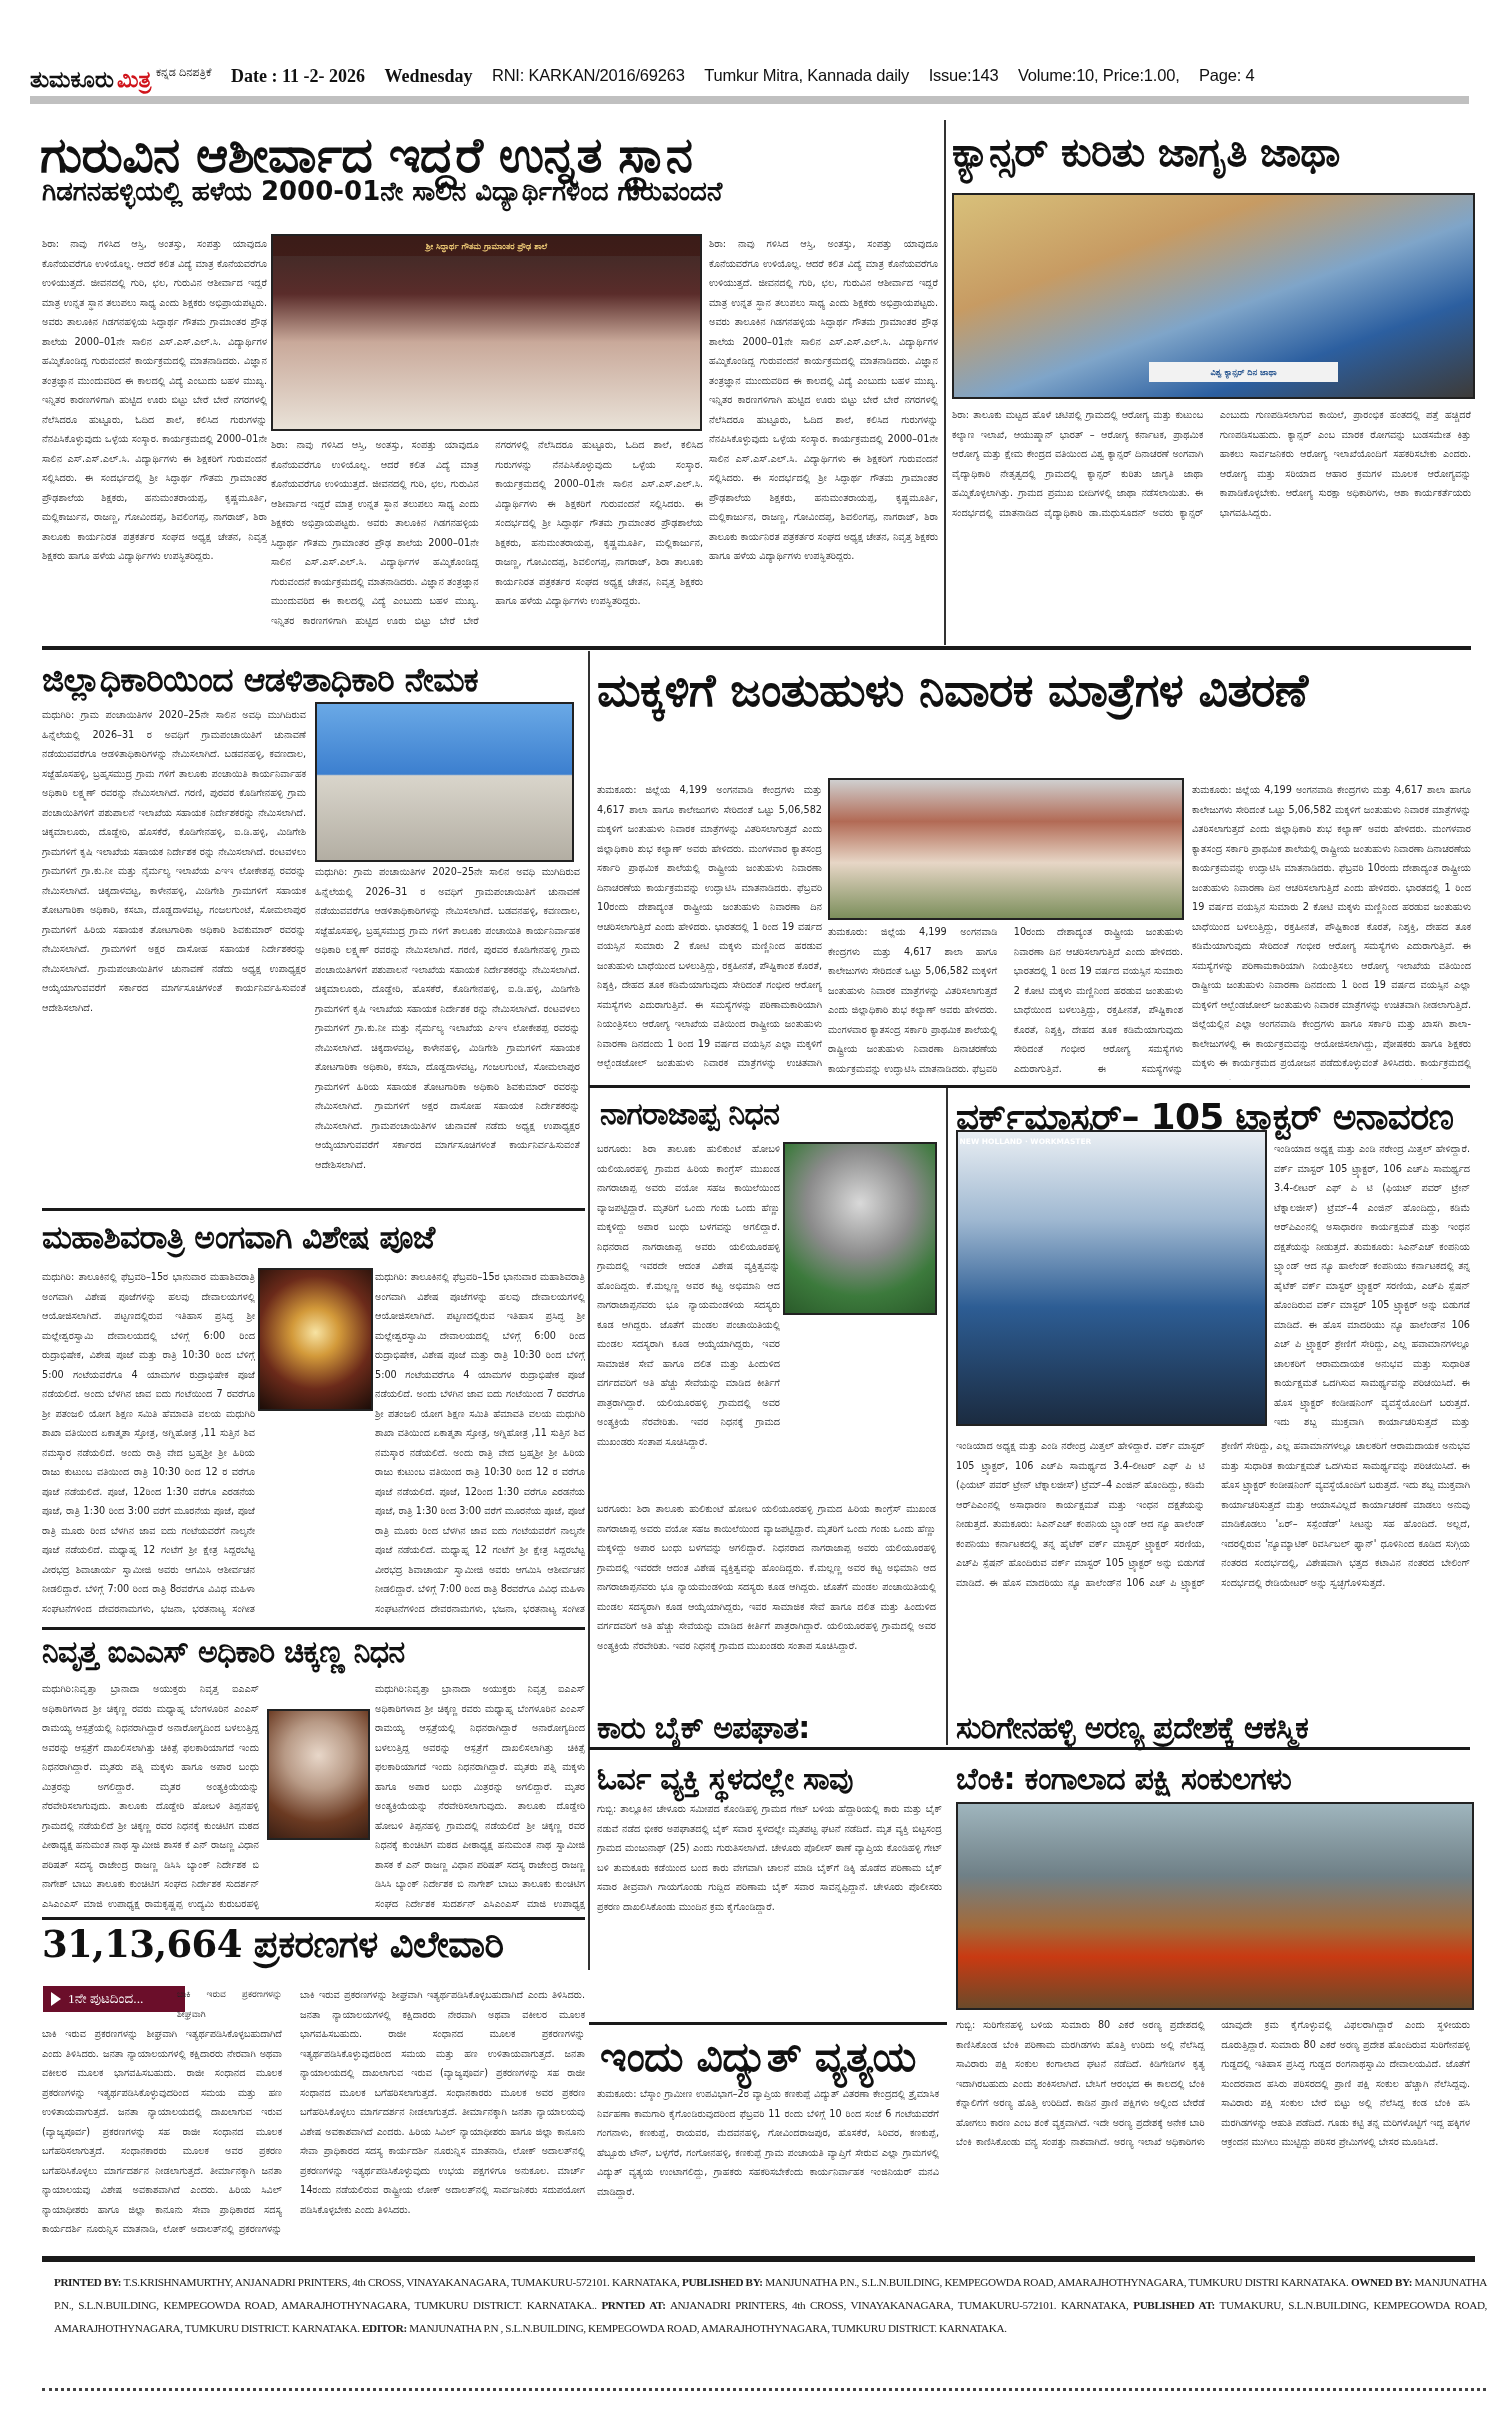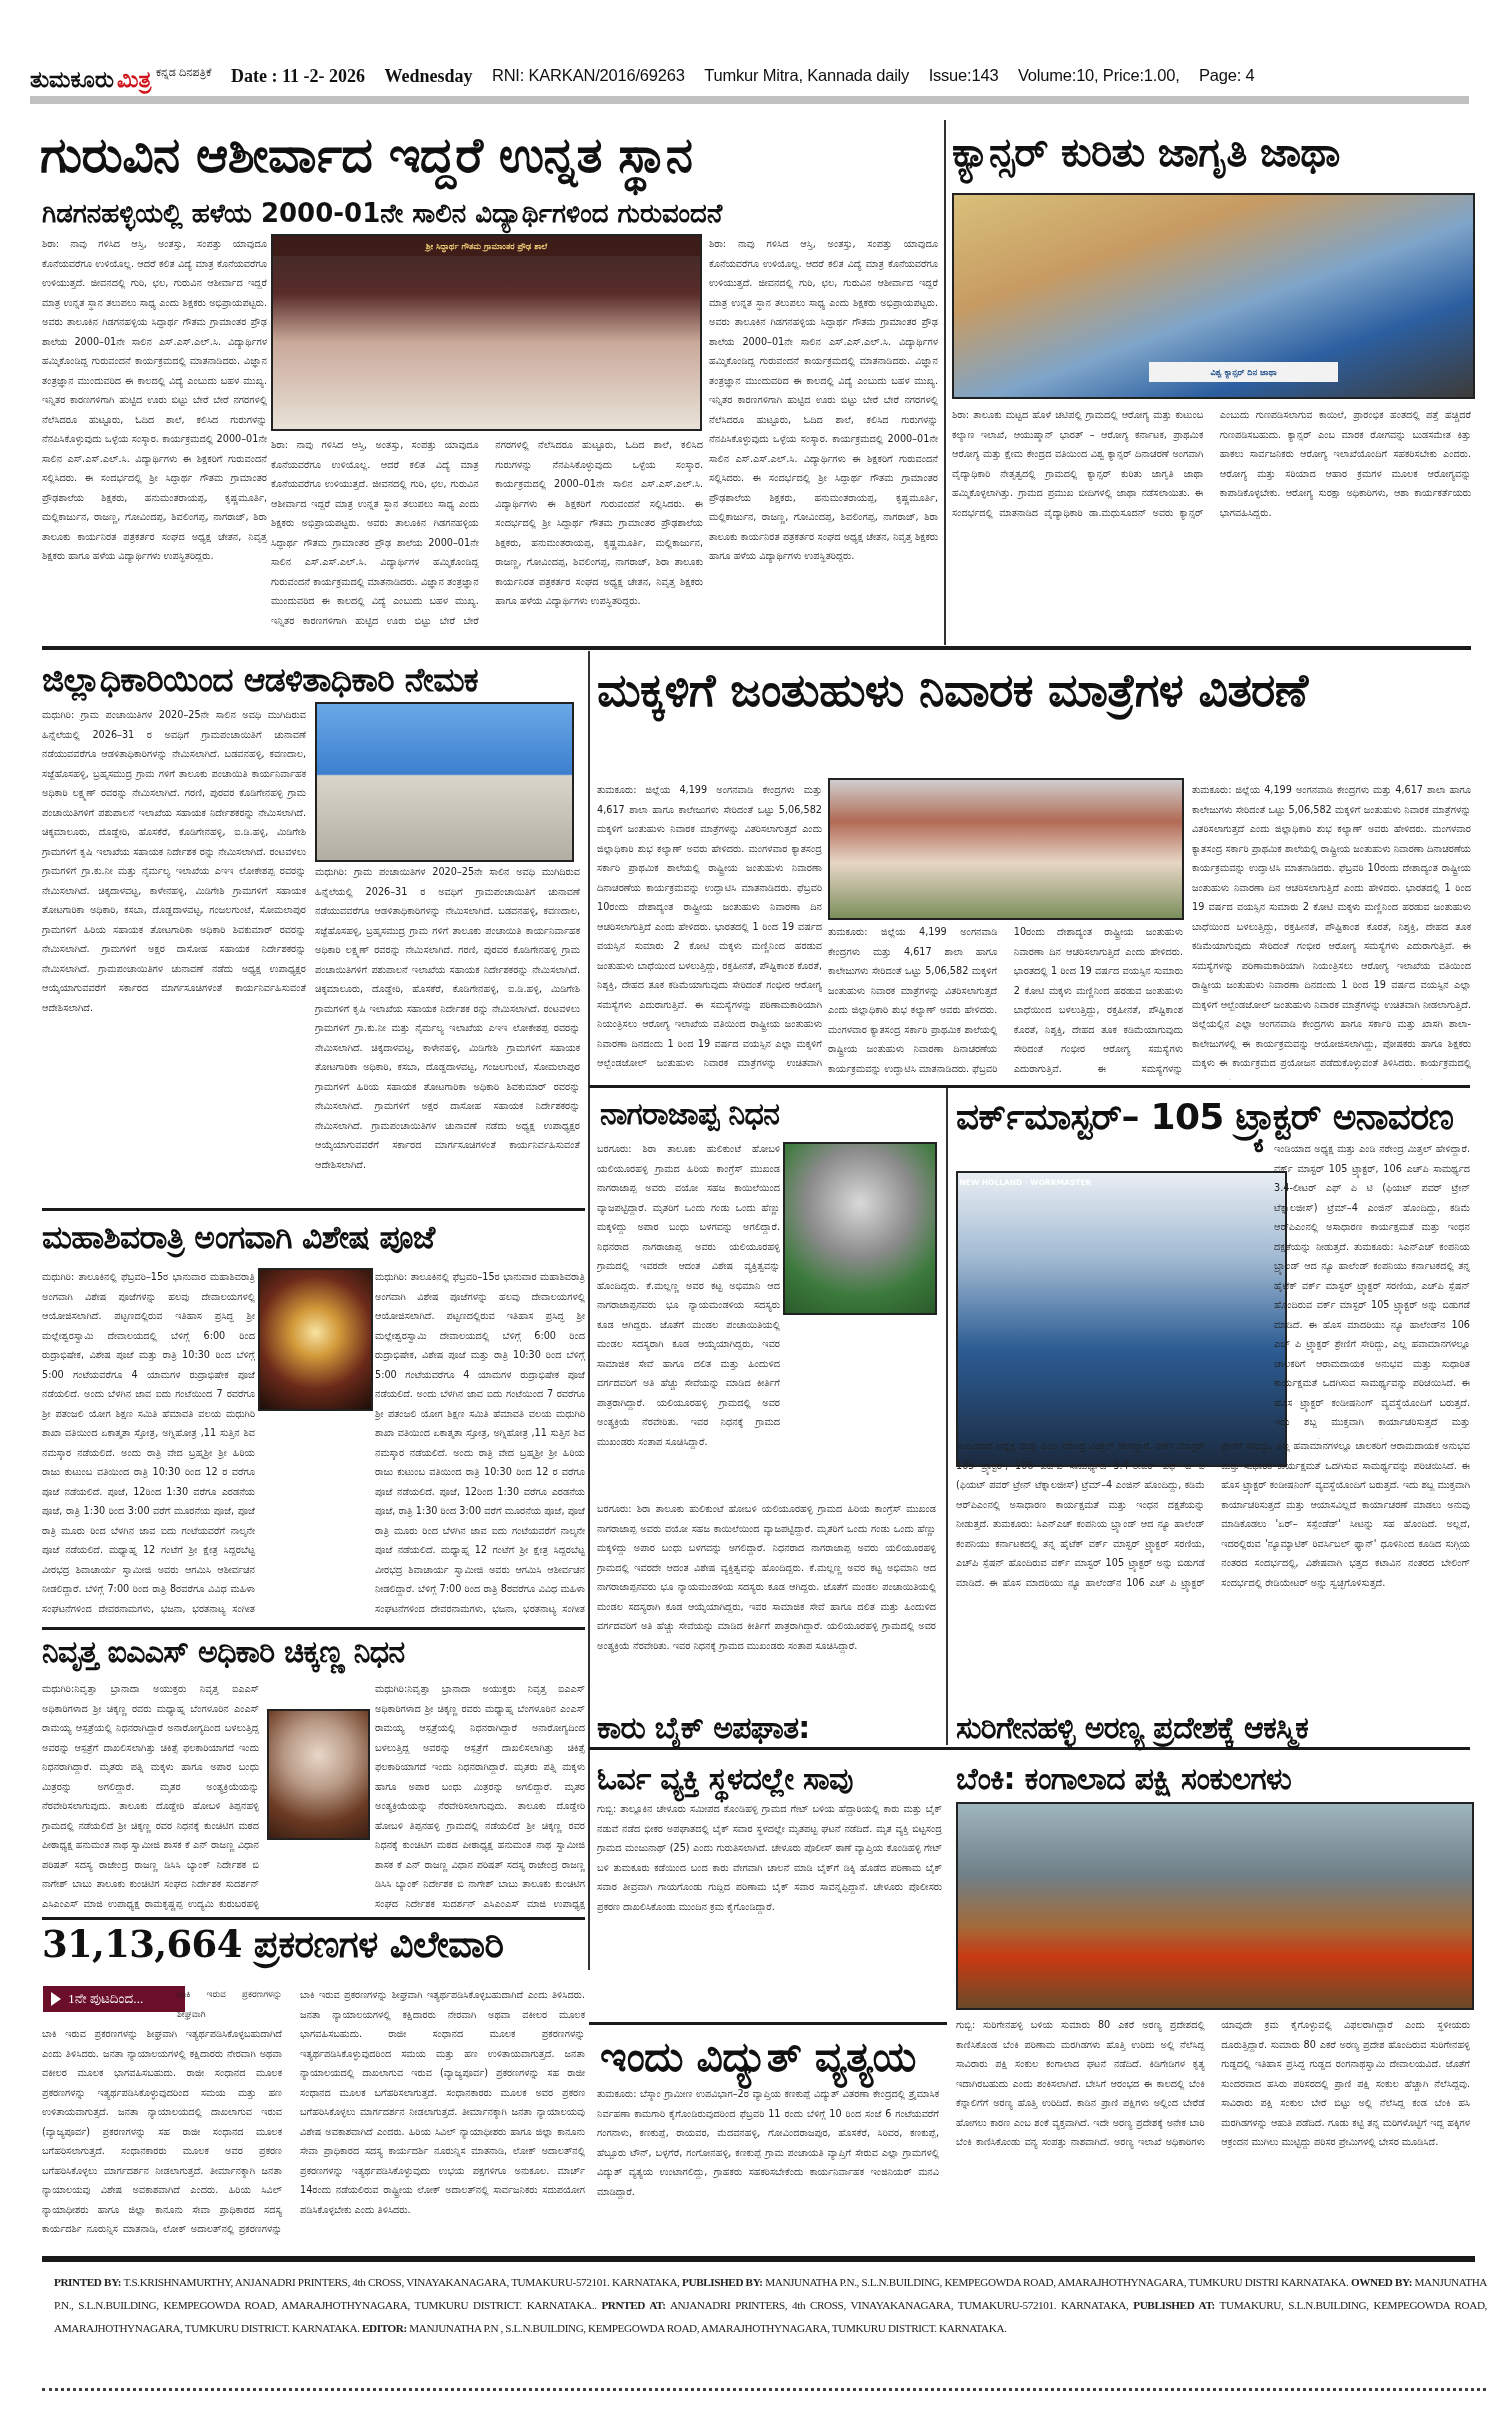--- a/index.html
+++ b/index.html
@@ -46,21 +46,21 @@
   <span class="mh-date" style="font-weight:bold">Wednesday</span>
   <span class="mh-item">RNI: KARKAN/2016/69263</span>
   <span class="mh-item">Tumkur Mitra, Kannada daily</span>
   <span class="mh-item">Issue:143</span>
   <span class="mh-item">Volume:10, Price:1.00,</span>
   <span class="mh-item">Page: 4</span>
 </div>
 <div class="abs mh-bar"></div>
 
 <div class="abs headline" style="left:40px;top:127px;font-size:49px;">ಗುರುವಿನ ಆಶೀರ್ವಾದ ಇದ್ದರೆ ಉನ್ನತ ಸ್ಥಾನ</div>
-<div class="abs sub" style="left:42px;top:198px;font-size:26px;">ಗಿಡಗನಹಳ್ಳಿಯಲ್ಲಿ ಹಳೆಯ 2000-01ನೇ ಸಾಲಿನ ವಿದ್ಯಾರ್ಥಿಗಳಿಂದ ಗುರುವಂದನೆ</div>
+<div class="abs sub" style="left:42px;top:176px;font-size:26px;">ಗಿಡಗನಹಳ್ಳಿಯಲ್ಲಿ ಹಳೆಯ 2000-01ನೇ ಸಾಲಿನ ವಿದ್ಯಾರ್ಥಿಗಳಿಂದ ಗುರುವಂದನೆ</div>
 <div class="abs body" style="left:42px;top:234px;width:225px;height:414px;">
   <span>ಶಿರಾ: ನಾವು ಗಳಿಸಿದ ಆಸ್ತಿ, ಅಂತಸ್ತು, ಸಂಪತ್ತು ಯಾವುದೂ ಕೊನೆಯವರೆಗೂ ಉಳಿಯೊಲ್ಲ. ಆದರೆ ಕಲಿತ ವಿದ್ಯೆ ಮಾತ್ರ ಕೊನೆಯವರೆಗೂ ಉಳಿಯುತ್ತದೆ. ಜೀವನದಲ್ಲಿ ಗುರಿ, ಛಲ, ಗುರುವಿನ ಆಶೀರ್ವಾದ ಇದ್ದರೆ ಮಾತ್ರ ಉನ್ನತ ಸ್ಥಾನ ತಲುಪಲು ಸಾಧ್ಯ ಎಂದು ಶಿಕ್ಷಕರು ಅಭಿಪ್ರಾಯಪಟ್ಟರು. ಅವರು ತಾಲೂಕಿನ ಗಿಡಗನಹಳ್ಳಿಯ ಸಿದ್ಧಾರ್ಥ ಗೌತಮ ಗ್ರಾಮಾಂತರ ಪ್ರೌಢ ಶಾಲೆಯ 2000–01ನೇ ಸಾಲಿನ ಎಸ್.ಎಸ್.ಎಲ್.ಸಿ. ವಿದ್ಯಾರ್ಥಿಗಳ ಹಮ್ಮಿಕೊಂಡಿದ್ದ ಗುರುವಂದನೆ ಕಾರ್ಯಕ್ರಮದಲ್ಲಿ ಮಾತನಾಡಿದರು. ವಿಜ್ಞಾನ ತಂತ್ರಜ್ಞಾನ ಮುಂದುವರಿದ ಈ ಕಾಲದಲ್ಲಿ ವಿದ್ಯೆ ಎಂಬುದು ಬಹಳ ಮುಖ್ಯ. ಇನ್ನಿತರ ಕಾರಣಗಳಿಗಾಗಿ ಹುಟ್ಟಿದ ಊರು ಬಿಟ್ಟು ಬೇರೆ ಬೇರೆ ನಗರಗಳಲ್ಲಿ ನೆಲೆಸಿದರೂ ಹುಟ್ಟೂರು, ಓದಿದ ಶಾಲೆ, ಕಲಿಸಿದ ಗುರುಗಳನ್ನು ನೆನಪಿಸಿಕೊಳ್ಳುವುದು ಒಳ್ಳೆಯ ಸಂಸ್ಕಾರ. ಕಾರ್ಯಕ್ರಮದಲ್ಲಿ 2000–01ನೇ ಸಾಲಿನ ಎಸ್.ಎಸ್.ಎಲ್.ಸಿ. ವಿದ್ಯಾರ್ಥಿಗಳು ಈ ಶಿಕ್ಷಕರಿಗೆ ಗುರುವಂದನೆ ಸಲ್ಲಿಸಿದರು. ಈ ಸಂದರ್ಭದಲ್ಲಿ ಶ್ರೀ ಸಿದ್ಧಾರ್ಥ ಗೌತಮ ಗ್ರಾಮಾಂತರ ಪ್ರೌಢಶಾಲೆಯ ಶಿಕ್ಷಕರು, ಹನುಮಂತರಾಯಪ್ಪ, ಕೃಷ್ಣಮೂರ್ತಿ, ಮಲ್ಲಿಕಾರ್ಜುನ, ರಾಜಣ್ಣ, ಗೋವಿಂದಪ್ಪ, ಶಿವಲಿಂಗಪ್ಪ, ನಾಗರಾಜ್, ಶಿರಾ ತಾಲೂಕು ಕಾರ್ಯನಿರತ ಪತ್ರಕರ್ತರ ಸಂಘದ ಅಧ್ಯಕ್ಷ ಚೇತನ, ನಿವೃತ್ತ ಶಿಕ್ಷಕರು ಹಾಗೂ ಹಳೆಯ ವಿದ್ಯಾರ್ಥಿಗಳು ಉಪಸ್ಥಿತರಿದ್ದರು.</span>
 </div>
 <div class="abs photo ph-group" style="left:271px;top:234px;width:427px;height:193px;">
   <div class="photo-cap">ಶ್ರೀ ಸಿದ್ಧಾರ್ಥ ಗೌತಮ ಗ್ರಾಮಾಂತರ ಪ್ರೌಢ ಶಾಲೆ</div>
 </div>
 <div class="abs body cols2" style="left:271px;top:435px;width:432px;height:213px;">
   <span>ಶಿರಾ: ನಾವು ಗಳಿಸಿದ ಆಸ್ತಿ, ಅಂತಸ್ತು, ಸಂಪತ್ತು ಯಾವುದೂ ಕೊನೆಯವರೆಗೂ ಉಳಿಯೊಲ್ಲ. ಆದರೆ ಕಲಿತ ವಿದ್ಯೆ ಮಾತ್ರ ಕೊನೆಯವರೆಗೂ ಉಳಿಯುತ್ತದೆ. ಜೀವನದಲ್ಲಿ ಗುರಿ, ಛಲ, ಗುರುವಿನ ಆಶೀರ್ವಾದ ಇದ್ದರೆ ಮಾತ್ರ ಉನ್ನತ ಸ್ಥಾನ ತಲುಪಲು ಸಾಧ್ಯ ಎಂದು ಶಿಕ್ಷಕರು ಅಭಿಪ್ರಾಯಪಟ್ಟರು. ಅವರು ತಾಲೂಕಿನ ಗಿಡಗನಹಳ್ಳಿಯ ಸಿದ್ಧಾರ್ಥ ಗೌತಮ ಗ್ರಾಮಾಂತರ ಪ್ರೌಢ ಶಾಲೆಯ 2000–01ನೇ ಸಾಲಿನ ಎಸ್.ಎಸ್.ಎಲ್.ಸಿ. ವಿದ್ಯಾರ್ಥಿಗಳ ಹಮ್ಮಿಕೊಂಡಿದ್ದ ಗುರುವಂದನೆ ಕಾರ್ಯಕ್ರಮದಲ್ಲಿ ಮಾತನಾಡಿದರು. ವಿಜ್ಞಾನ ತಂತ್ರಜ್ಞಾನ ಮುಂದುವರಿದ ಈ ಕಾಲದಲ್ಲಿ ವಿದ್ಯೆ ಎಂಬುದು ಬಹಳ ಮುಖ್ಯ. ಇನ್ನಿತರ ಕಾರಣಗಳಿಗಾಗಿ ಹುಟ್ಟಿದ ಊರು ಬಿಟ್ಟು ಬೇರೆ ಬೇರೆ ನಗರಗಳಲ್ಲಿ ನೆಲೆಸಿದರೂ ಹುಟ್ಟೂರು, ಓದಿದ ಶಾಲೆ, ಕಲಿಸಿದ ಗುರುಗಳನ್ನು ನೆನಪಿಸಿಕೊಳ್ಳುವುದು ಒಳ್ಳೆಯ ಸಂಸ್ಕಾರ. ಕಾರ್ಯಕ್ರಮದಲ್ಲಿ 2000–01ನೇ ಸಾಲಿನ ಎಸ್.ಎಸ್.ಎಲ್.ಸಿ. ವಿದ್ಯಾರ್ಥಿಗಳು ಈ ಶಿಕ್ಷಕರಿಗೆ ಗುರುವಂದನೆ ಸಲ್ಲಿಸಿದರು. ಈ ಸಂದರ್ಭದಲ್ಲಿ ಶ್ರೀ ಸಿದ್ಧಾರ್ಥ ಗೌತಮ ಗ್ರಾಮಾಂತರ ಪ್ರೌಢಶಾಲೆಯ ಶಿಕ್ಷಕರು, ಹನುಮಂತರಾಯಪ್ಪ, ಕೃಷ್ಣಮೂರ್ತಿ, ಮಲ್ಲಿಕಾರ್ಜುನ, ರಾಜಣ್ಣ, ಗೋವಿಂದಪ್ಪ, ಶಿವಲಿಂಗಪ್ಪ, ನಾಗರಾಜ್, ಶಿರಾ ತಾಲೂಕು ಕಾರ್ಯನಿರತ ಪತ್ರಕರ್ತರ ಸಂಘದ ಅಧ್ಯಕ್ಷ ಚೇತನ, ನಿವೃತ್ತ ಶಿಕ್ಷಕರು ಹಾಗೂ ಹಳೆಯ ವಿದ್ಯಾರ್ಥಿಗಳು ಉಪಸ್ಥಿತರಿದ್ದರು.</span>
 </div>
 <div class="abs body" style="left:709px;top:234px;width:229px;height:414px;">
@@ -106,21 +106,21 @@
 <div class="abs body" style="left:597px;top:1139px;width:183px;height:360px;">
   <span>ಬರಗೂರು: ಶಿರಾ ತಾಲೂಕು ಹುಲಿಕುಂಟೆ ಹೋಬಳಿ ಯಲಿಯೂರಹಳ್ಳಿ ಗ್ರಾಮದ ಹಿರಿಯ ಕಾಂಗ್ರೆಸ್ ಮುಖಂಡ ನಾಗರಾಜಾಪ್ಪ ಅವರು ವಯೋ ಸಹಜ ಕಾಯಿಲೆಯಿಂದ ವ್ಯಾಜಪಟ್ಟಿದ್ದಾರೆ. ಮೃತರಿಗೆ ಒಂದು ಗಂಡು ಒಂದು ಹೆಣ್ಣು ಮಕ್ಕಳಿದ್ದು ಅಪಾರ ಬಂಧು ಬಳಗವನ್ನು ಅಗಲಿದ್ದಾರೆ. ನಿಧನರಾದ ನಾಗರಾಜಾಪ್ಪ ಅವರು ಯಲಿಯೂರಹಳ್ಳಿ ಗ್ರಾಮದಲ್ಲಿ ಇವರದೇ ಆದಂತ ವಿಶೇಷ ವ್ಯಕ್ತಿತ್ವವನ್ನು ಹೊಂದಿದ್ದರು. ಕೆ.ಮಲ್ಲಣ್ಣ ಅವರ ಕಟ್ಟ ಅಭಿಮಾನಿ ಆದ ನಾಗರಾಜಾಪ್ಪನವರು ಭೂ ನ್ಯಾಯಮಂಡಳಿಯ ಸದಸ್ಯರು ಕೂಡ ಆಗಿದ್ದರು. ಜೊತೆಗೆ ಮಂಡಲ ಪಂಚಾಯಿತಿಯಲ್ಲಿ ಮಂಡಲ ಸದಸ್ಯರಾಗಿ ಕೂಡ ಆಯ್ಕೆಯಾಗಿದ್ದರು, ಇವರ ಸಾಮಾಜಿಕ ಸೇವೆ ಹಾಗೂ ದಲಿತ ಮತ್ತು ಹಿಂದುಳಿದ ವರ್ಗದವರಿಗೆ ಅತಿ ಹೆಚ್ಚು ಸೇವೆಯನ್ನು ಮಾಡಿದ ಕೀರ್ತಿಗೆ ಪಾತ್ರರಾಗಿದ್ದಾರೆ. ಯಲಿಯೂರಹಳ್ಳಿ ಗ್ರಾಮದಲ್ಲಿ ಅವರ ಅಂತ್ಯಕ್ರಿಯೆ ನೆರವೇರಿತು. ಇವರ ನಿಧನಕ್ಕೆ ಗ್ರಾಮದ ಮುಖಂಡರು ಸಂತಾಪ ಸೂಚಿಸಿದ್ದಾರೆ.</span>
 </div>
 <div class="abs photo ph-portrait" style="left:783px;top:1142px;width:150px;height:169px;"></div>
 <div class="abs body" style="left:597px;top:1499px;width:339px;height:244px;">
   <span>ಬರಗೂರು: ಶಿರಾ ತಾಲೂಕು ಹುಲಿಕುಂಟೆ ಹೋಬಳಿ ಯಲಿಯೂರಹಳ್ಳಿ ಗ್ರಾಮದ ಹಿರಿಯ ಕಾಂಗ್ರೆಸ್ ಮುಖಂಡ ನಾಗರಾಜಾಪ್ಪ ಅವರು ವಯೋ ಸಹಜ ಕಾಯಿಲೆಯಿಂದ ವ್ಯಾಜಪಟ್ಟಿದ್ದಾರೆ. ಮೃತರಿಗೆ ಒಂದು ಗಂಡು ಒಂದು ಹೆಣ್ಣು ಮಕ್ಕಳಿದ್ದು ಅಪಾರ ಬಂಧು ಬಳಗವನ್ನು ಅಗಲಿದ್ದಾರೆ. ನಿಧನರಾದ ನಾಗರಾಜಾಪ್ಪ ಅವರು ಯಲಿಯೂರಹಳ್ಳಿ ಗ್ರಾಮದಲ್ಲಿ ಇವರದೇ ಆದಂತ ವಿಶೇಷ ವ್ಯಕ್ತಿತ್ವವನ್ನು ಹೊಂದಿದ್ದರು. ಕೆ.ಮಲ್ಲಣ್ಣ ಅವರ ಕಟ್ಟ ಅಭಿಮಾನಿ ಆದ ನಾಗರಾಜಾಪ್ಪನವರು ಭೂ ನ್ಯಾಯಮಂಡಳಿಯ ಸದಸ್ಯರು ಕೂಡ ಆಗಿದ್ದರು. ಜೊತೆಗೆ ಮಂಡಲ ಪಂಚಾಯಿತಿಯಲ್ಲಿ ಮಂಡಲ ಸದಸ್ಯರಾಗಿ ಕೂಡ ಆಯ್ಕೆಯಾಗಿದ್ದರು, ಇವರ ಸಾಮಾಜಿಕ ಸೇವೆ ಹಾಗೂ ದಲಿತ ಮತ್ತು ಹಿಂದುಳಿದ ವರ್ಗದವರಿಗೆ ಅತಿ ಹೆಚ್ಚು ಸೇವೆಯನ್ನು ಮಾಡಿದ ಕೀರ್ತಿಗೆ ಪಾತ್ರರಾಗಿದ್ದಾರೆ. ಯಲಿಯೂರಹಳ್ಳಿ ಗ್ರಾಮದಲ್ಲಿ ಅವರ ಅಂತ್ಯಕ್ರಿಯೆ ನೆರವೇರಿತು. ಇವರ ನಿಧನಕ್ಕೆ ಗ್ರಾಮದ ಮುಖಂಡರು ಸಂತಾಪ ಸೂಚಿಸಿದ್ದಾರೆ.</span>
 </div>
 <div class="abs vrule" style="left:946px;top:1088px;height:657px;"></div>
 
 <div class="abs headline" style="left:956px;top:1096px;font-size:36px;">ವರ್ಕ್‌ಮಾಸ್ಟರ್– 105 ಟ್ರ್ಯಾಕ್ಟರ್ ಅನಾವರಣ</div>
-<div class="abs photo ph-tractor" style="left:956px;top:1171px;width:307px;height:292px;padding-left:20px;">
+<div class="abs photo ph-tractor" style="left:956px;top:1130px;width:307px;height:292px;">
   <div class="photo-cap" style="background:transparent;color:#fff;font-size:7.5px;text-align:left;">NEW HOLLAND · WORKMASTER</div>
 </div>
 <div class="abs body" style="left:1274px;top:1139px;width:196px;height:300px;">
   <span>ಇಂಡಿಯಾದ ಅಧ್ಯಕ್ಷ ಮತ್ತು ಎಂಡಿ ನರೇಂದ್ರ ಮಿತ್ತಲ್ ಹೇಳಿದ್ದಾರೆ. ವರ್ಕ್ ಮಾಸ್ಟರ್ 105 ಟ್ರ್ಯಾಕ್ಟರ್, 106 ಎಚ್‌ಪಿ ಸಾಮರ್ಥ್ಯದ 3.4-ಲೀಟರ್ ಎಫ್ ಪಿ ಟಿ (ಫಿಯಟ್ ಪವರ್ ಟ್ರೇನ್ ಟೆಕ್ನಾಲಜೀಸ್) ಟ್ರೆಮ್–4 ಎಂಜಿನ್ ಹೊಂದಿದ್ದು, ಕಡಿಮೆ ಆರ್‌ಪಿಎಂನಲ್ಲಿ ಅಸಾಧಾರಣ ಕಾರ್ಯಕ್ಷಮತೆ ಮತ್ತು ಇಂಧನ ದಕ್ಷತೆಯನ್ನು ನೀಡುತ್ತದೆ. ತುಮಕೂರು: ಸಿಎನ್ಎಚ್ ಕಂಪನಿಯ ಬ್ರ್ಯಾಂಡ್ ಆದ ನ್ಯೂ ಹಾಲೆಂಡ್ ಕಂಪನಿಯು ಕರ್ನಾಟಕದಲ್ಲಿ ತನ್ನ ಹೈಟೆಕ್ ವರ್ಕ್‌ ಮಾಸ್ಟರ್ ಟ್ರ್ಯಾಕ್ಟರ್ ಸರಣಿಯ, ಎಚ್‌ಪಿ ಸ್ಪೆಷನ್‌ ಹೊಂದಿರುವ ವರ್ಕ್ ಮಾಸ್ಟರ್ 105 ಟ್ರ್ಯಾಕ್ಟರ್ ಅನ್ನು ಬಿಡುಗಡೆ ಮಾಡಿದೆ. ಈ ಹೊಸ ಮಾದರಿಯು ನ್ಯೂ ಹಾಲೆಂಡ್‌ನ 106 ಎಚ್ ಪಿ ಟ್ರ್ಯಾಕ್ಟರ್ ಶ್ರೇಣಿಗೆ ಸೇರಿದ್ದು, ಎಲ್ಲ ಹವಾಮಾನಗಳಲ್ಲೂ ಚಾಲಕರಿಗೆ ಆರಾಮದಾಯಕ ಅನುಭವ ಮತ್ತು ಸುಧಾರಿತ ಕಾರ್ಯಕ್ಷಮತೆ ಒದಗಿಸುವ ಸಾಮರ್ಥ್ಯವನ್ನು ಪರಿಚಯಿಸಿದೆ. ಈ ಹೊಸ ಟ್ರ್ಯಾಕ್ಟರ್ ಕಂಡೀಷನಿಂಗ್ ವ್ಯವಸ್ಥೆಯೊಂದಿಗೆ ಬರುತ್ತದೆ. ಇದು ಶಬ್ದ ಮುಕ್ತವಾಗಿ ಕಾರ್ಯಾಚರಿಸುತ್ತದೆ ಮತ್ತು ಆಯಾಸವಿಲ್ಲದೆ ಕಾರ್ಯಾಚರಣೆ ಮಾಡಲು ಅನುವು ಮಾಡಿಕೊಡಲು 'ಏರ್– ಸಸ್ಪೆಂಡೆಡ್' ಸೀಟನ್ನು ಸಹ ಹೊಂದಿದೆ. ಅಲ್ಲದೆ, ಇದರಲ್ಲಿರುವ 'ನ್ಯೂಮ್ಯಾಟಿಕ್ ರಿವರ್ಸಿಬಲ್ ಫ್ಯಾನ್' ಧೂಳಿನಿಂದ ಕೂಡಿದ ಸುಗ್ಗಿಯ ನಂತರದ ಸಂದರ್ಭದಲ್ಲಿ, ವಿಶೇಷವಾಗಿ ಭತ್ತದ ಕಟಾವಿನ ನಂತರದ ಬೇಲಿಂಗ್ ಸಂದರ್ಭದಲ್ಲಿ ರೇಡಿಯೇಟರ್ ಅನ್ನು ಸ್ವಚ್ಛಗೊಳಿಸುತ್ತದೆ.</span>
 </div>
 <div class="abs body cols2" style="left:956px;top:1436px;width:514px;height:307px;">
   <span>ಇಂಡಿಯಾದ ಅಧ್ಯಕ್ಷ ಮತ್ತು ಎಂಡಿ ನರೇಂದ್ರ ಮಿತ್ತಲ್ ಹೇಳಿದ್ದಾರೆ. ವರ್ಕ್ ಮಾಸ್ಟರ್ 105 ಟ್ರ್ಯಾಕ್ಟರ್, 106 ಎಚ್‌ಪಿ ಸಾಮರ್ಥ್ಯದ 3.4-ಲೀಟರ್ ಎಫ್ ಪಿ ಟಿ (ಫಿಯಟ್ ಪವರ್ ಟ್ರೇನ್ ಟೆಕ್ನಾಲಜೀಸ್) ಟ್ರೆಮ್–4 ಎಂಜಿನ್ ಹೊಂದಿದ್ದು, ಕಡಿಮೆ ಆರ್‌ಪಿಎಂನಲ್ಲಿ ಅಸಾಧಾರಣ ಕಾರ್ಯಕ್ಷಮತೆ ಮತ್ತು ಇಂಧನ ದಕ್ಷತೆಯನ್ನು ನೀಡುತ್ತದೆ. ತುಮಕೂರು: ಸಿಎನ್ಎಚ್ ಕಂಪನಿಯ ಬ್ರ್ಯಾಂಡ್ ಆದ ನ್ಯೂ ಹಾಲೆಂಡ್ ಕಂಪನಿಯು ಕರ್ನಾಟಕದಲ್ಲಿ ತನ್ನ ಹೈಟೆಕ್ ವರ್ಕ್‌ ಮಾಸ್ಟರ್ ಟ್ರ್ಯಾಕ್ಟರ್ ಸರಣಿಯ, ಎಚ್‌ಪಿ ಸ್ಪೆಷನ್‌ ಹೊಂದಿರುವ ವರ್ಕ್ ಮಾಸ್ಟರ್ 105 ಟ್ರ್ಯಾಕ್ಟರ್ ಅನ್ನು ಬಿಡುಗಡೆ ಮಾಡಿದೆ. ಈ ಹೊಸ ಮಾದರಿಯು ನ್ಯೂ ಹಾಲೆಂಡ್‌ನ 106 ಎಚ್ ಪಿ ಟ್ರ್ಯಾಕ್ಟರ್ ಶ್ರೇಣಿಗೆ ಸೇರಿದ್ದು, ಎಲ್ಲ ಹವಾಮಾನಗಳಲ್ಲೂ ಚಾಲಕರಿಗೆ ಆರಾಮದಾಯಕ ಅನುಭವ ಮತ್ತು ಸುಧಾರಿತ ಕಾರ್ಯಕ್ಷಮತೆ ಒದಗಿಸುವ ಸಾಮರ್ಥ್ಯವನ್ನು ಪರಿಚಯಿಸಿದೆ. ಈ ಹೊಸ ಟ್ರ್ಯಾಕ್ಟರ್ ಕಂಡೀಷನಿಂಗ್ ವ್ಯವಸ್ಥೆಯೊಂದಿಗೆ ಬರುತ್ತದೆ. ಇದು ಶಬ್ದ ಮುಕ್ತವಾಗಿ ಕಾರ್ಯಾಚರಿಸುತ್ತದೆ ಮತ್ತು ಆಯಾಸವಿಲ್ಲದೆ ಕಾರ್ಯಾಚರಣೆ ಮಾಡಲು ಅನುವು ಮಾಡಿಕೊಡಲು 'ಏರ್– ಸಸ್ಪೆಂಡೆಡ್' ಸೀಟನ್ನು ಸಹ ಹೊಂದಿದೆ. ಅಲ್ಲದೆ, ಇದರಲ್ಲಿರುವ 'ನ್ಯೂಮ್ಯಾಟಿಕ್ ರಿವರ್ಸಿಬಲ್ ಫ್ಯಾನ್' ಧೂಳಿನಿಂದ ಕೂಡಿದ ಸುಗ್ಗಿಯ ನಂತರದ ಸಂದರ್ಭದಲ್ಲಿ, ವಿಶೇಷವಾಗಿ ಭತ್ತದ ಕಟಾವಿನ ನಂತರದ ಬೇಲಿಂಗ್ ಸಂದರ್ಭದಲ್ಲಿ ರೇಡಿಯೇಟರ್ ಅನ್ನು ಸ್ವಚ್ಛಗೊಳಿಸುತ್ತದೆ.</span>
 </div>
 
 <div class="abs rule" style="left:42px;top:1208px;width:543px;height:3px;"></div>

